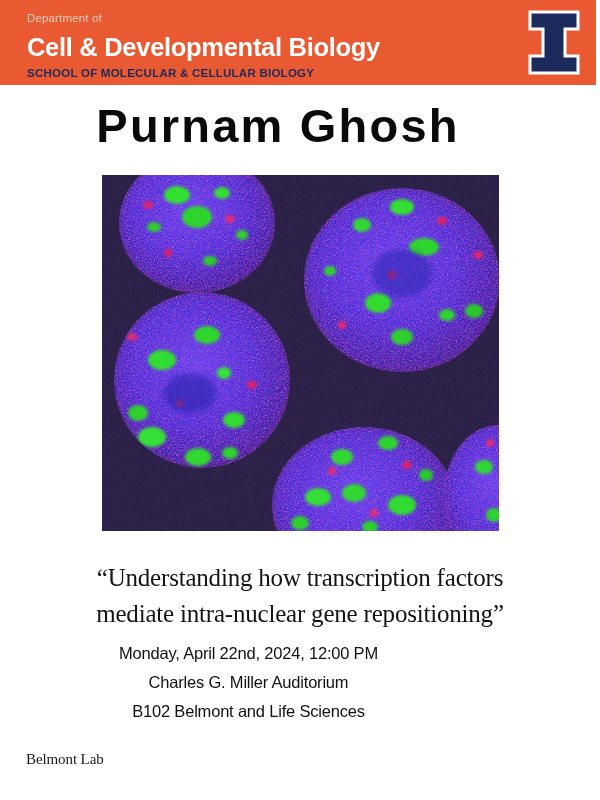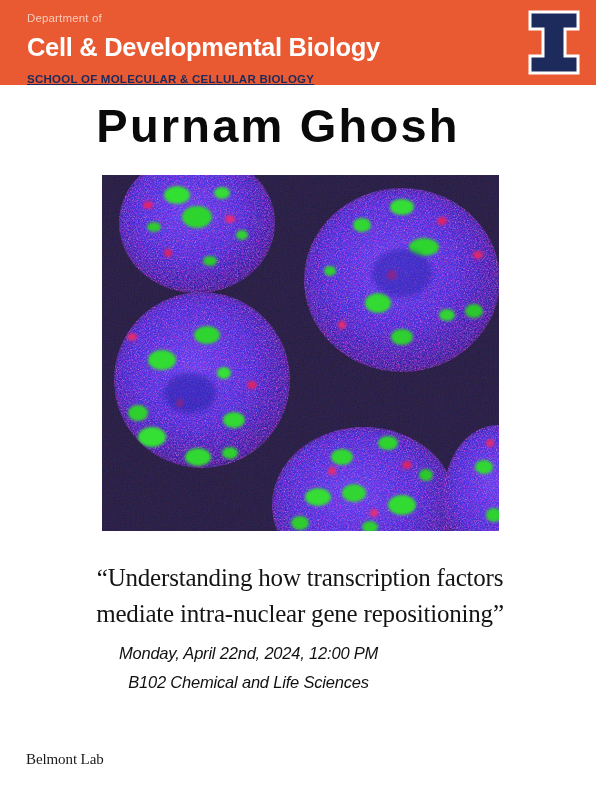--- a/index.html
+++ b/index.html
@@ -49,23 +49,22 @@
     margin-top: 7px;
     white-space: nowrap;
   }
   .school-name {
     font-family: "Liberation Sans", sans-serif;
     font-size: 11.5px;
     font-weight: bold;
     color: #1d2a5c;
     letter-spacing: 0.25px;
     line-height: 14px;
-    margin-top: 10px;
-    white-space: nowrap;
-    text-decoration: underline;
+    margin-top: 4px;
+    white-space: nowrap;
   }
 
   
   .illinois-logo {
     position: absolute;
     right: 12px;
     top: 9px;
     width: 60px;
     height: 67px;
   }
@@ -121,21 +120,20 @@
     white-space: nowrap;
   }
 
   
   .event-details {
     position: absolute;
     left: 0;
     top: 639px;
     width: 497px;
     text-align: center;
-    font-style: italic;
   }
   .detail-line {
     font-family: "Liberation Sans", sans-serif;
     font-size: 16.5px;
     font-weight: 500;
     color: #111111;
     line-height: 29px;
     letter-spacing: -0.2px;
     white-space: nowrap;
   }
@@ -328,16 +326,17 @@
   </svg>
 </div>
 
 <div class="talk-quote">
   <span class="quote-line">“Understanding how transcription factors</span>
   <span class="quote-line">mediate intra-nuclear gene repositioning”</span>
 </div>
 
 <div class="event-details">
   <div class="detail-line">Monday, April 22nd, 2024, 12:00 PM</div>
-  <div class="detail-line">B102 Chemical and Life Sciences</div>
+  <div class="detail-line">Charles G. Miller Auditorium</div>
+  <div class="detail-line">B102 Belmont and Life Sciences</div>
 </div>
 
 <div class="lab-credit">Belmont Lab</div>
 
 </body></html>

